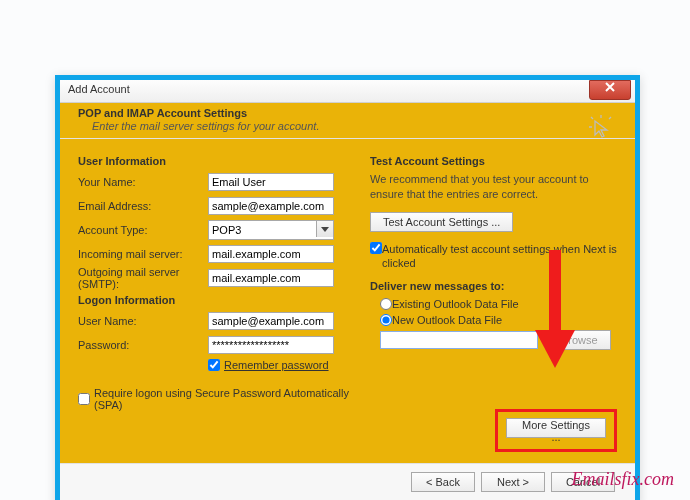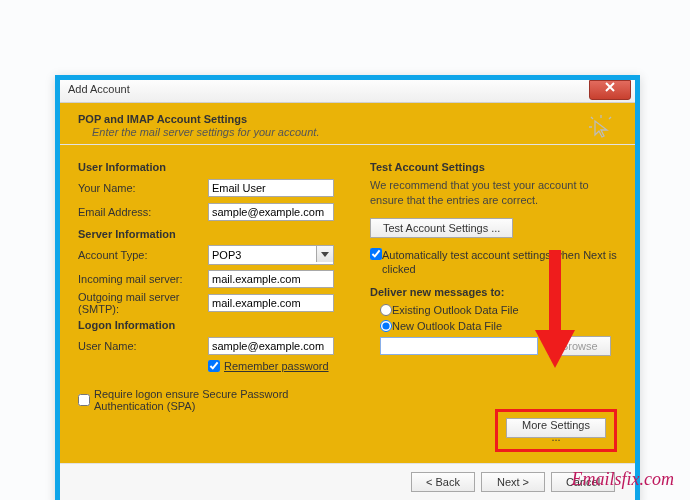--- a/index.html
+++ b/index.html
@@ -47,21 +47,21 @@
     background: linear-gradient(#e26b5e, #c8402f);
     border: 1px solid #9c3328;
     border-radius: 0 0 3px 3px;
     color: #fff;
     text-align: center;
     font-weight: bold;
     font-size: 10px;
     line-height: 15px;
   }
   .header {
-    padding: 10px 18px 6px 18px;
+    padding: 4px 18px 6px 18px;
     border-bottom: 1px solid #e2e2e2;
     position: relative;
   }
   .header .page-title {
     font-weight: bold;
     font-size: 11px;
     color: #333;
   }
   .header .page-sub {
     color: #555;
@@ -287,21 +287,20 @@
       <div class="sect">User Information</div>
       <div class="row">
         <label>Your Name:</label>
         <input type="text" value="Email User" style="">
       </div>
       <div class="row">
         <label>Email Address:</label>
         <input type="text" value="sample@example.com" style="">
       </div>
 
-      <div class="sect">Server Information</div>
       <div class="row">
         <label>Account Type:</label>
         <div class="select-wrap">
           <select>
             <option>POP3</option>
           </select>
           <span class="arrow"></span>
         </div>
       </div>
       <div class="row">
@@ -311,28 +310,32 @@
       <div class="row">
         <label>Outgoing mail server (SMTP):</label>
         <input type="text" value="mail.example.com" style="">
       </div>
 
       <div class="sect">Logon Information</div>
       <div class="row">
         <label>User Name:</label>
         <input type="text" value="sample@example.com" style="">
       </div>
+      <div class="row">
+        <label>Password:</label>
+        <input type="text" class="masked" value="******************" style="">
+      </div>
       <div class="check-row">
         <input type="checkbox" checked="" style="">
         <span style="margin-left:4px">Remember password</span>
       </div>
 
       <div class="spa-row">
         <input type="checkbox" style="">
-        <span style="margin-left:4px">Require logon ensure Secure Password Authentication (SPA)</span>
+        <span style="margin-left:4px">Require logon using Secure Password Automatically (SPA)</span>
       </div>
     </div>
 
     <div class="col-right">
       <div class="sect">Test Account Settings</div>
       <div class="desc">We recommend that you test your account to ensure that the entries are correct.</div>
       <button class="btn">Test Account Settings ...</button>
       <div class="auto-test">
         <input type="checkbox" checked="" style="">
         <span>Automatically test account settings when Next is clicked</span>

